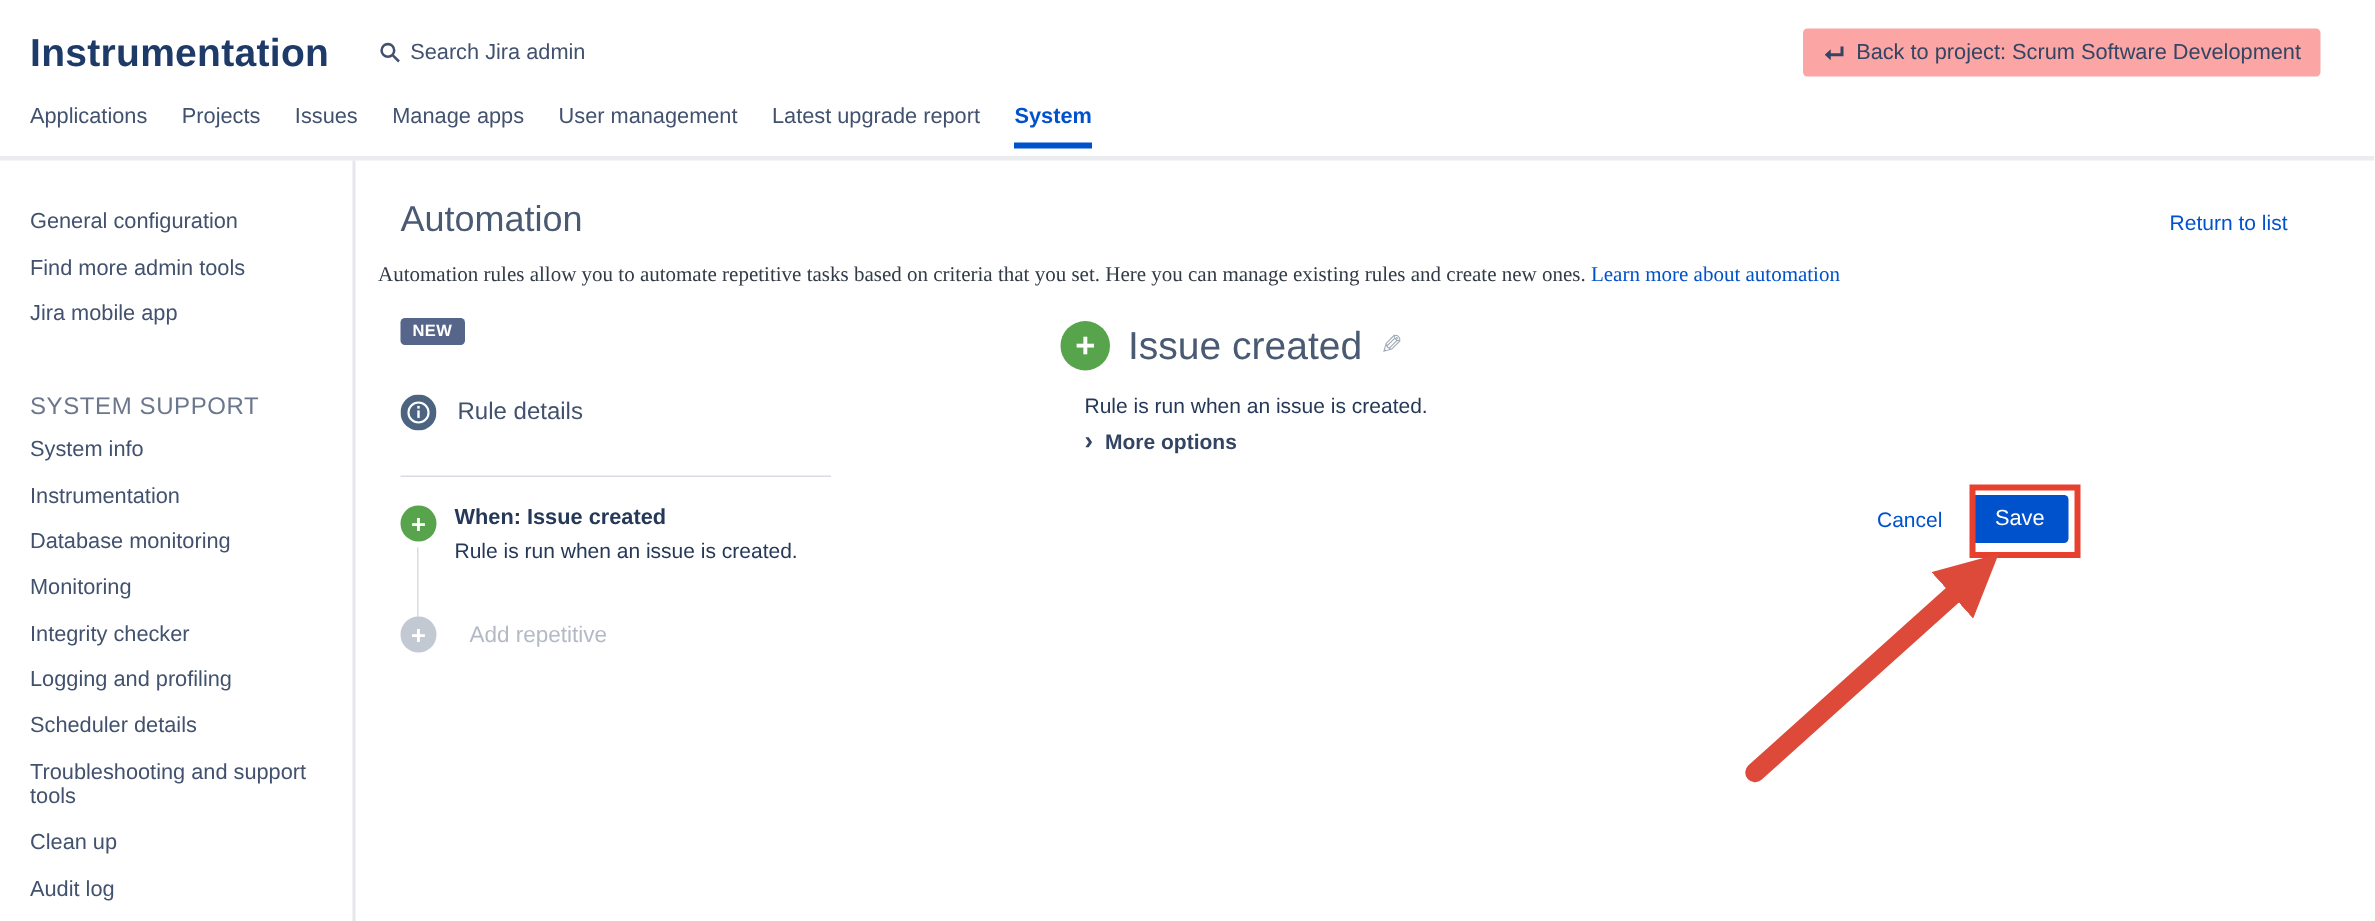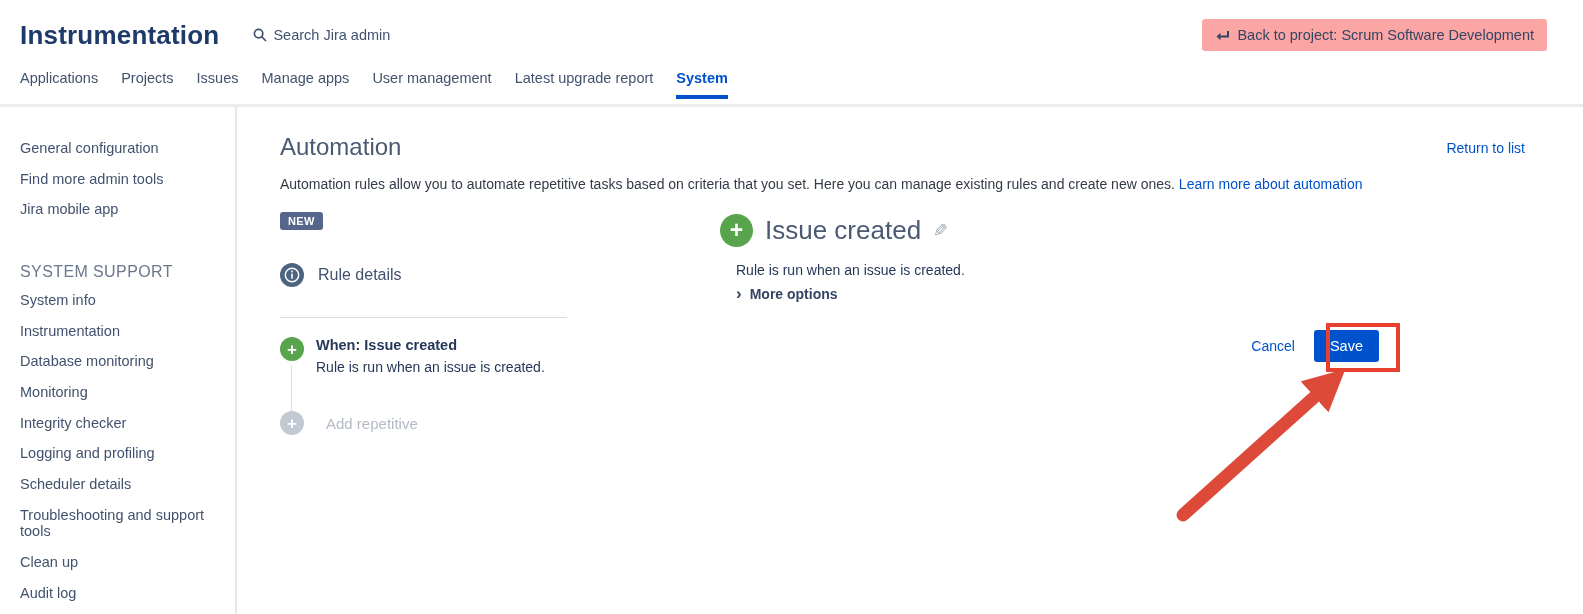--- a/index.html
+++ b/index.html
@@ -35,36 +35,36 @@
     font-size:14.5px; color:#42526e; margin-right:23px;
     padding-bottom:10px; position:relative; cursor:pointer; white-space:nowrap;
   }
   .tab.active { color:#0052cc; font-weight:bold; }
   .tab.active::after {
     content:""; position:absolute; left:0; right:0; bottom:-3px;
     height:4px; background:#0052cc;
   }
 
   
-  .page-body { display:flex; height:507px;gap:13px; }
+  .page-body { display:flex; height:507px; }
   .sidebar {
     width:237px; border-right:2px solid #e5e7ea; padding:26px 20px 0 20px;
     flex-shrink:0;
   }
   .side-item { font-size:14.5px; color:#42526e; padding:7px 0; cursor:pointer; line-height:1.15; }
   .side-section {
     font-size:16px; color:#6b778c; margin-top:32px; padding:6px 0 4px 0;
     letter-spacing:0.4px;
   }
   .main { flex:1; position:relative; }
 
   
   .page-title { position:absolute; left:30px; top:26px; font-size:24px; color:#4a5a73; }
   .return-link { position:absolute; right:58px; top:33px; font-size:14px; color:#0052cc; cursor:pointer; }
-  .description { position:absolute; left:30px; top:69px; font-size:14px; color:#333b47; }
+  .description { position:absolute; left:15px; top:69px; font-size:14px; color:#333b47;font-family:Liberation Serif, serif; }
   .description a { color:#0052cc; text-decoration:none; cursor:pointer; }
   .new-badge {
     position:absolute; left:30px; top:105px; background:#56658a; color:#fff;
     font-size:11px; font-weight:bold; padding:3px 8px; border-radius:3px; letter-spacing:0.3px;
   }
 
   .circle { border-radius:50%; display:flex; align-items:center; justify-content:center; flex-shrink:0; }
   .circle.green { background:#57a44c; color:#fff; }
   .circle.gray  { background:#c3c9d2; color:#fff; }
   .c24 { width:24px; height:24px; font-size:17px; font-weight:bold; line-height:1; }

